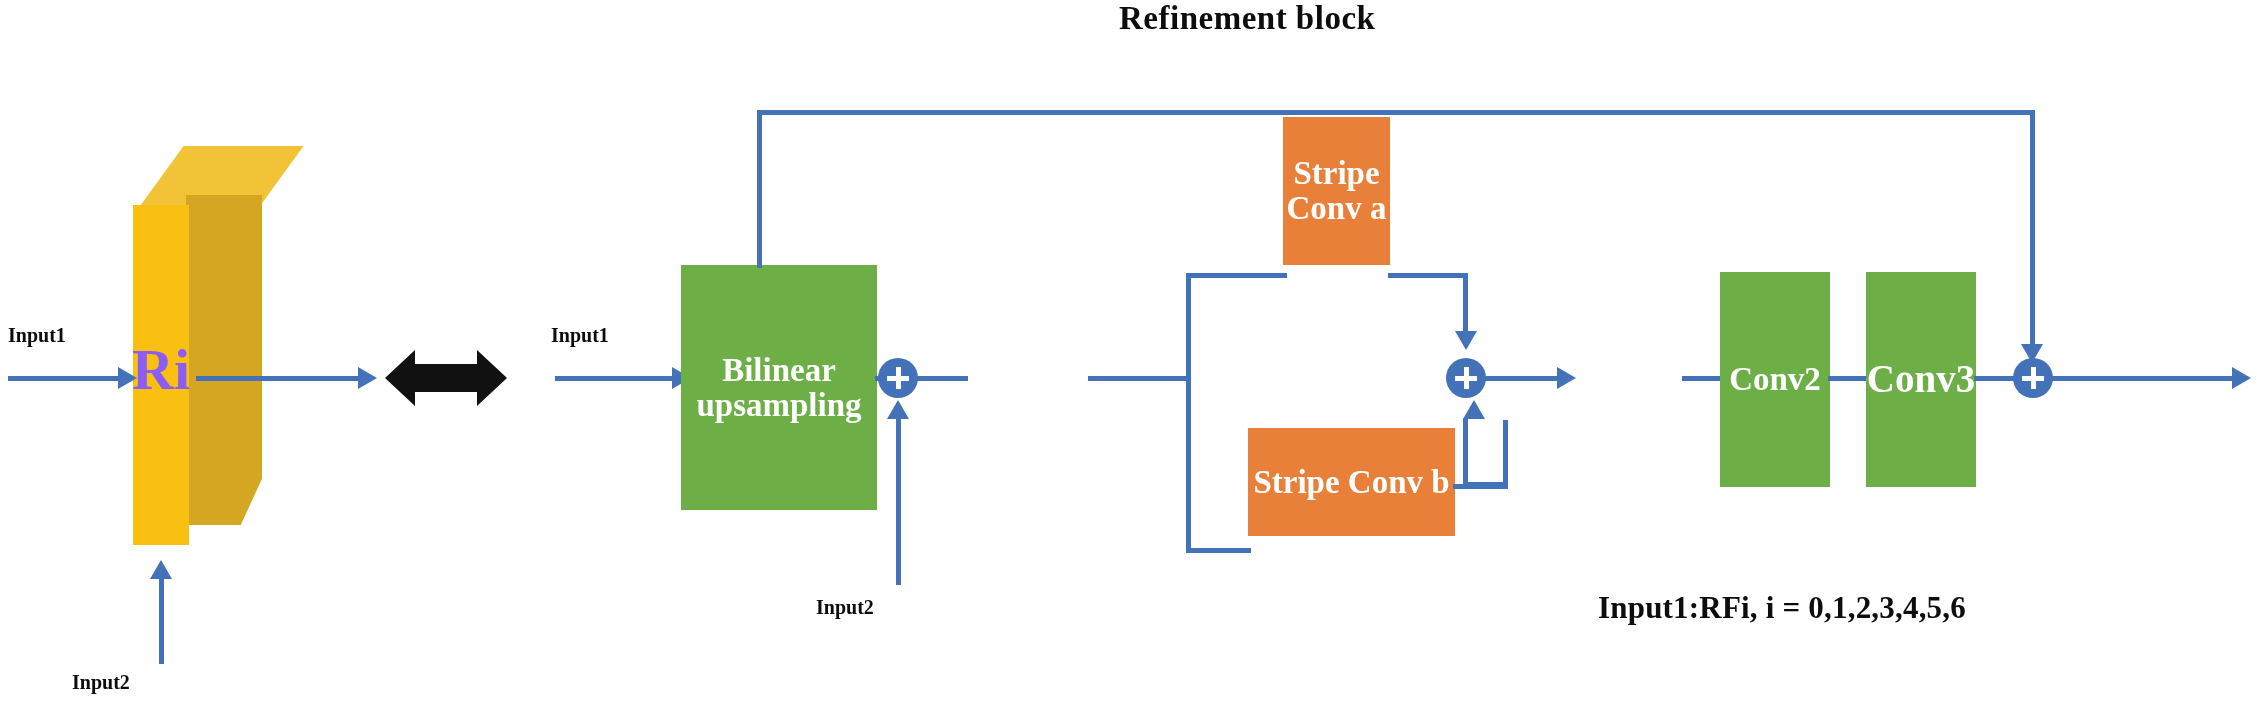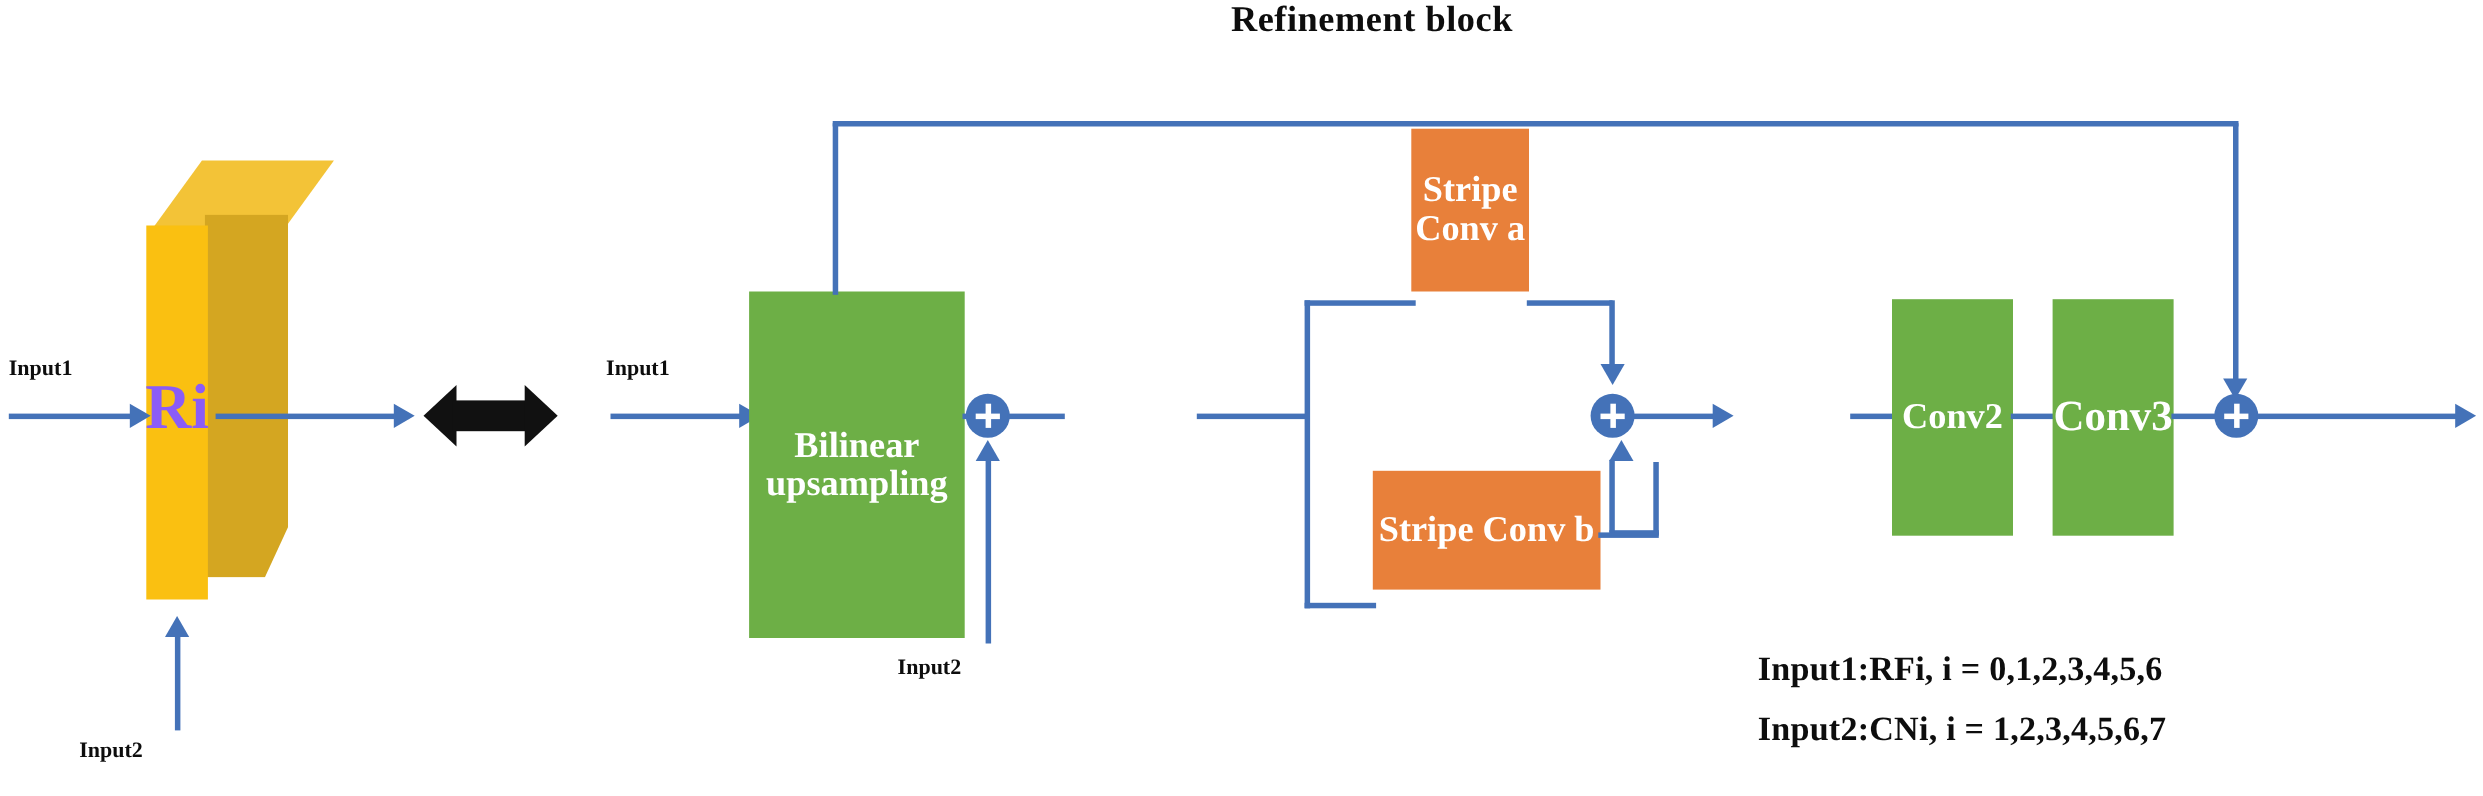--- a/index.html
+++ b/index.html
@@ -117,21 +117,21 @@
   <div class="dbl" style="left:385px;top:350px;width:122px;height:56px;">
     <span class="hl"></span>
     <span class="bar"></span>
     <span class="hr"></span>
   </div>
 
   <div class="txt lbl" style="left:551px;top:325px;">Input1</div>
   <div class="hline" style="left:555px;top:376px;width:124px;"></div>
   <div class="arrow-r" style="left:672px;top:367px;"></div>
 
-  <div class="box green" style="left:681px;top:265px;width:196px;height:315px;font-size:33px;padding:0 2px;">Bilinear upsampling</div>
+  <div class="box green" style="left:681px;top:265px;width:196px;height:245px;font-size:33px;padding:0 2px;">Bilinear upsampling</div>
 
   <div class="vline" style="left:757px;top:112px;height:156px;"></div>
   <div class="hline" style="left:757px;top:110px;width:1278px;"></div>
   <div class="vline" style="left:2030px;top:112px;height:236px;"></div>
   <div class="arrow-d" style="left:2021px;top:344px;"></div>
 
   <div class="hline" style="left:875px;top:376px;width:26px;"></div>
   <div class="plus" style="left:878px;top:358px;"></div>
 
   <div class="txt lbl" style="left:816px;top:597px;">Input2</div>
@@ -174,15 +174,14 @@
 
   <div class="box green" style="left:1866px;top:272px;width:110px;height:215px;font-size:39px;">Conv3</div>
 
   <div class="hline" style="left:1974px;top:376px;width:40px;"></div>
   <div class="plus" style="left:2013px;top:358px;"></div>
 
   <div class="hline" style="left:2051px;top:376px;width:185px;"></div>
   <div class="arrow-r" style="left:2232px;top:367px;"></div>
 
   <div class="txt note" style="left:1598px;top:592px;">Input1:RFi, i = 0,1,2,3,4,5,6</div>
-  <div class="txt note" style="left:1598px;top:647px;">Input2:CNi, i = 1,2,3,4,5,6,7</div>
 
 </div>
 
 </body></html>

